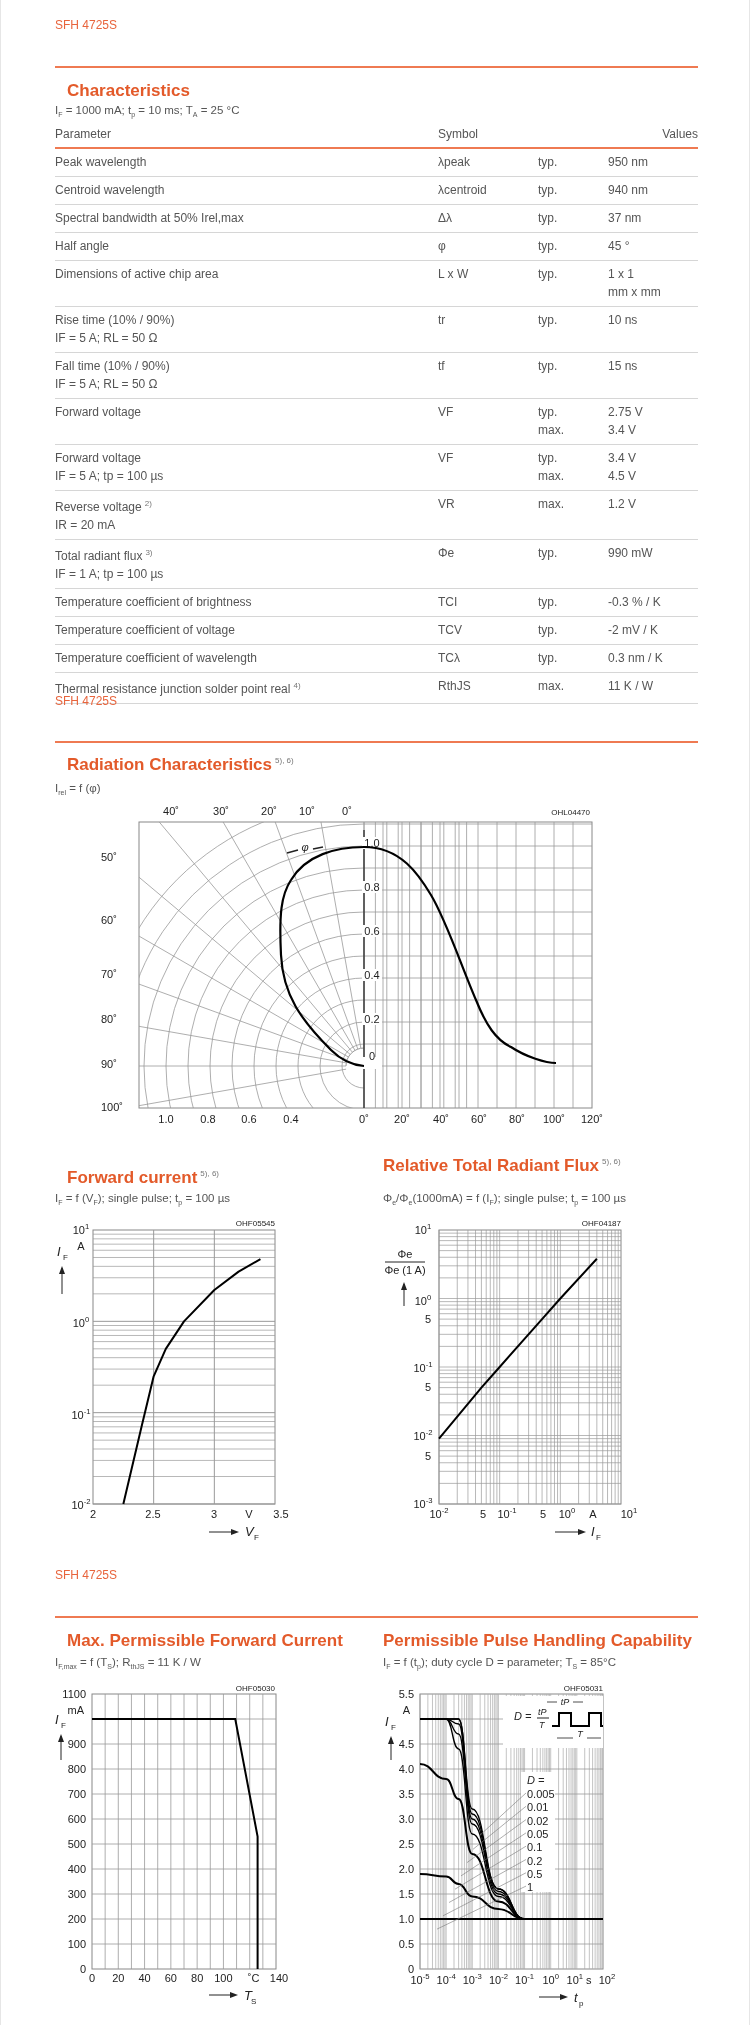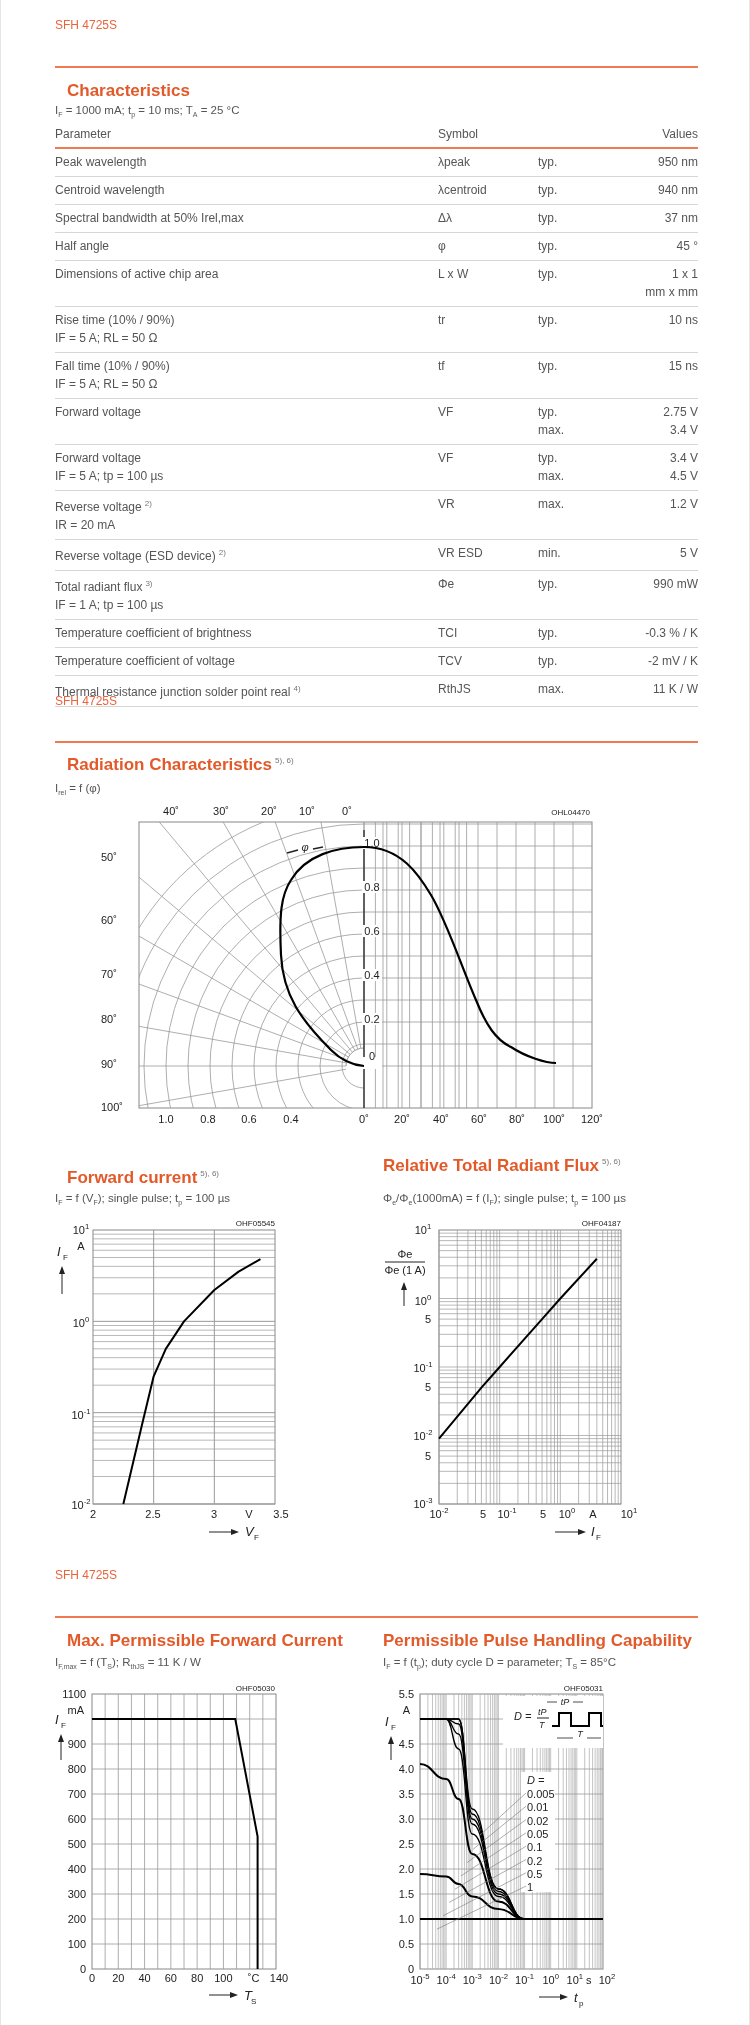--- a/index.html
+++ b/index.html
@@ -9,21 +9,21 @@
   .rule { left: 54px; width: 643px; height: 2px; background: #ef7a52; }
   .h2 { color: #e35a2a; font-weight: bold; font-size: 17px; left: 66px; }
   .h2 sup, .fn { font-size: 8px; color: #777; font-weight: normal; vertical-align: super; margin-left: 3px; }
   .cond { font-size: 11.5px; color: #555; }
   sub { font-size: 7px; vertical-align: sub; }
   table.char { position: absolute; left: 54px; top: 126px; width: 643px; border-collapse: collapse; font-size: 12px; color: #555; }
   table.char th { font-weight: normal; text-align: left; padding: 0 0 6px 0; border-bottom: 2px solid #ef7a52; height: 22px; margin-top: 43px; }
   table.char td { border-bottom: 1px solid #d6d6d6; padding: 4px 0 5px 0; vertical-align: top; line-height: 18px; }
   table.char td.sym { width: 100px; }
   table.char td.q { width: 70px; }
-  table.char td.v { text-align: right; width: 90px; }
+  table.char td.v { width: 90px; }
   table.char th.v { text-align: right; }
   svg text { font-family: "Liberation Sans", sans-serif; fill: #222; }
 </style>
 </head>
 <body>
 
 <div class="abs product" style="top:18px">SFH 4725S</div>
 <div class="abs rule" style="top:66px"></div>
 <div class="abs h2" style="top:81px">Characteristics</div>
 <div class="abs cond" style="left:54px;top:104px">I<sub>F</sub> = 1000 mA; t<sub>p</sub> = 10 ms; T<sub>A</sub> = 25 °C</div>
@@ -92,42 +92,42 @@
         <td class="q">typ.<br>max.</td>
         <td class="v">3.4 V<br>4.5 V</td>
       </tr>
       <tr>
         <td>Reverse voltage<span class="fn">2)</span><br>IR = 20 mA</td>
         <td class="sym">VR</td>
         <td class="q">max.</td>
         <td class="v">1.2 V</td>
       </tr>
       <tr>
-        <td>Reverse voltage (ESD device)<span class="fn">2)</span></td>
-        <td class="sym">VR ESD</td>
-        <td class="q">min.</td>
-        <td class="v">5 V</td>
-      </tr>
-      <tr>
         <td>Total radiant flux<span class="fn">3)</span><br>IF = 1 A; tp = 100 µs</td>
         <td class="sym">Φe</td>
         <td class="q">typ.</td>
         <td class="v">990 mW</td>
       </tr>
       <tr>
         <td>Temperature coefficient of brightness</td>
         <td class="sym">TCI</td>
         <td class="q">typ.</td>
         <td class="v">-0.3 % / K</td>
       </tr>
       <tr>
         <td>Temperature coefficient of voltage</td>
         <td class="sym">TCV</td>
         <td class="q">typ.</td>
         <td class="v">-2 mV / K</td>
+      </tr>
+      <tr>
+        <td>Temperature coefficient of wavelength</td>
+        <td class="sym">TCλ</td>
+        <td class="q">typ.</td>
+        <td class="v">0.3 nm / K</td>
       </tr>
       <tr>
         <td>Thermal resistance junction solder point real<span class="fn">4)</span></td>
         <td class="sym">RthJS</td>
         <td class="q">max.</td>
         <td class="v">11 K / W</td>
       </tr>
     </tbody>
 </table>
 

